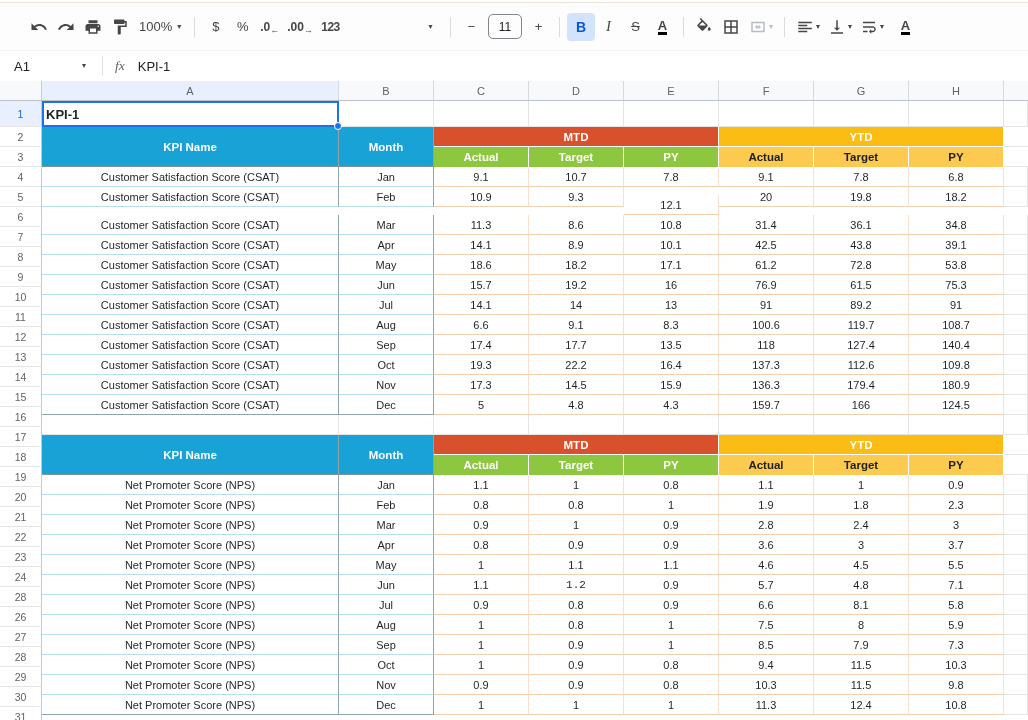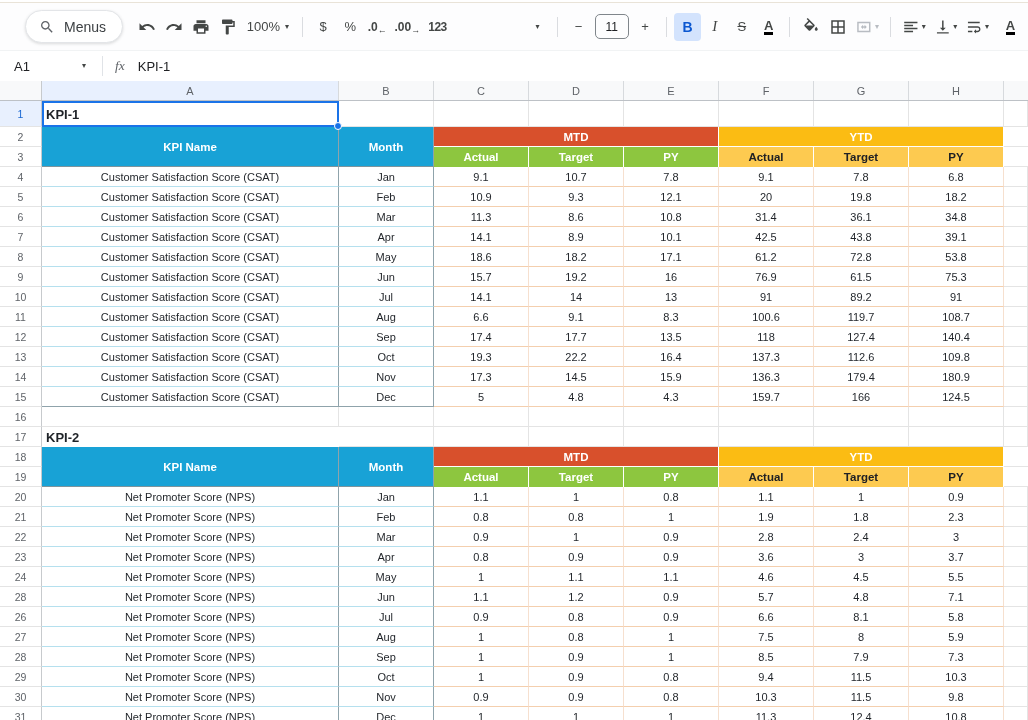--- a/index.html
+++ b/index.html
@@ -84,26 +84,20 @@
 
   .selection { position:absolute; left:0; top:0; width:297px; height:26px; border:2px solid #1a73e8; pointer-events:none; }
   .sel-handle { position:absolute; right:-5px; bottom:-5px; width:8px; height:8px; border-radius:50%; background:#1a73e8; border:1.5px solid #fff; pointer-events:auto; }
 </style>
 </head>
 <body>
 
 <div class="top-strip"></div>
 
 <div class="toolbar">
-  <div class="menus-pill">
-    <svg viewBox="0 0 24 24">
-        <path d="M15.5 14h-.79l-.28-.27C15.41 12.59 16 11.11 16 9.5 16 5.91 13.09 3 9.5 3S3 5.91 3 9.5 5.91 16 9.5 16c1.61 0 3.09-.59 4.23-1.57l.27.28v.79l5 4.99L20.49 19l-4.99-5zm-6 0C7.01 14 5 11.99 5 9.5S7.01 5 9.5 5 14 7.01 14 9.5 11.99 14 9.5 14z"></path>
-      </svg>
-    <span>Menus</span>
-  </div>
 
   <div class="tb-btn">
       <svg viewBox="0 0 24 24">
         <path d="M12.5 8c-2.65 0-5.05.99-6.9 2.6L2 7v9h9l-3.62-3.62c1.39-1.16 3.16-1.88 5.12-1.88 3.54 0 6.55 2.31 7.6 5.5l2.37-.78C21.08 11.03 17.15 8 12.5 8z"></path>
       </svg>
     </div>
   <div class="tb-btn">
       <svg viewBox="0 0 24 24">
         <path d="M18.4 10.6C16.55 8.99 14.15 8 11.5 8c-4.65 0-8.58 3.03-9.97 7.22L3.9 16c1.05-3.19 4.06-5.5 7.6-5.5 1.96 0 3.73.72 5.12 1.88L13 16h9V7l-3.6 3.6z"></path>
       </svg>
@@ -323,21 +317,21 @@
           <div class="cell num-data" style="width: 95px; height: 20px;">9.1</div>
           <div class="cell num-data" style="width: 95px; height: 20px;">7.8</div>
           <div class="cell num-data" style="width: 95px; height: 20px;">6.8</div>
           <div class="cell " style="width: 24px; height: 20px;"></div>
         </div>
         <div class="row">
           <div class="cell a-data" style="width: 297px; height: 20px;">Customer Satisfaction Score (CSAT)</div>
           <div class="cell b-data" style="width: 95px; height: 20px;">Feb</div>
           <div class="cell num-data" style="width: 95px; height: 20px;">10.9</div>
           <div class="cell num-data" style="width: 95px; height: 20px;">9.3</div>
-          <div class="cell num-data" style="width: 95px; height: 20px;">12.1</div>
+          <div class="cell num-data" style="width: 95px; height: 20px; margin-top: 8px;">12.1</div>
           <div class="cell num-data" style="width: 95px; height: 20px;">20</div>
           <div class="cell num-data" style="width: 95px; height: 20px;">19.8</div>
           <div class="cell num-data" style="width: 95px; height: 20px;">18.2</div>
           <div class="cell " style="width: 24px; height: 20px;"></div>
         </div>
         <div class="row">
           <div class="cell a-data" style="width: 297px; height: 20px;">Customer Satisfaction Score (CSAT)</div>
           <div class="cell b-data" style="width: 95px; height: 20px;">Mar</div>
           <div class="cell num-data" style="width: 95px; height: 20px;">11.3</div>
           <div class="cell num-data" style="width: 95px; height: 20px;">8.6</div>
@@ -441,31 +435,20 @@
           <div class="cell num-data" style="width: 95px; height: 20px;">5</div>
           <div class="cell num-data" style="width: 95px; height: 20px;">4.8</div>
           <div class="cell num-data" style="width: 95px; height: 20px;">4.3</div>
           <div class="cell num-data" style="width: 95px; height: 20px;">159.7</div>
           <div class="cell num-data" style="width: 95px; height: 20px;">166</div>
           <div class="cell num-data" style="width: 95px; height: 20px;">124.5</div>
           <div class="cell " style="width: 24px; height: 20px;"></div>
         </div>
         <div class="row">
           <div class="cell " style="width: 297px; height: 20px;"></div>
-          <div class="cell " style="width: 95px; height: 20px;"></div>
-          <div class="cell " style="width: 95px; height: 20px;"></div>
-          <div class="cell " style="width: 95px; height: 20px;"></div>
-          <div class="cell " style="width: 95px; height: 20px;"></div>
-          <div class="cell " style="width: 95px; height: 20px;"></div>
-          <div class="cell " style="width: 95px; height: 20px;"></div>
-          <div class="cell " style="width: 95px; height: 20px;"></div>
-          <div class="cell " style="width: 24px; height: 20px;"></div>
-        </div>
-        <div class="row">
-          <div class="cell title" style="width: 297px; height: 20px;">KPI-2</div>
           <div class="cell " style="width: 95px; height: 20px;"></div>
           <div class="cell " style="width: 95px; height: 20px;"></div>
           <div class="cell " style="width: 95px; height: 20px;"></div>
           <div class="cell " style="width: 95px; height: 20px;"></div>
           <div class="cell " style="width: 95px; height: 20px;"></div>
           <div class="cell " style="width: 95px; height: 20px;"></div>
           <div class="cell " style="width: 95px; height: 20px;"></div>
           <div class="cell " style="width: 24px; height: 20px;"></div>
         </div>
         <div class="row">
@@ -544,21 +527,21 @@
           <div class="cell num-data" style="width: 95px; height: 20px;">1.1</div>
           <div class="cell num-data" style="width: 95px; height: 20px;">4.6</div>
           <div class="cell num-data" style="width: 95px; height: 20px;">4.5</div>
           <div class="cell num-data" style="width: 95px; height: 20px;">5.5</div>
           <div class="cell " style="width: 24px; height: 20px;"></div>
         </div>
         <div class="row">
           <div class="cell a-data" style="width: 297px; height: 20px;">Net Promoter Score (NPS)</div>
           <div class="cell b-data" style="width: 95px; height: 20px;">Jun</div>
           <div class="cell num-data" style="width: 95px; height: 20px;">1.1</div>
-          <div class="cell num-data" style="width: 95px; height: 20px;">1.2</div>
+          <div class="cell num-data" style="width: 95px; height: 20px; font-family: Liberation Mono, monospace;">1.2</div>
           <div class="cell num-data" style="width: 95px; height: 20px;">0.9</div>
           <div class="cell num-data" style="width: 95px; height: 20px;">5.7</div>
           <div class="cell num-data" style="width: 95px; height: 20px;">4.8</div>
           <div class="cell num-data" style="width: 95px; height: 20px;">7.1</div>
           <div class="cell " style="width: 24px; height: 20px;"></div>
         </div>
         <div class="row">
           <div class="cell a-data" style="width: 297px; height: 20px;">Net Promoter Score (NPS)</div>
           <div class="cell b-data" style="width: 95px; height: 20px;">Jul</div>
           <div class="cell num-data" style="width: 95px; height: 20px;">0.9</div>

